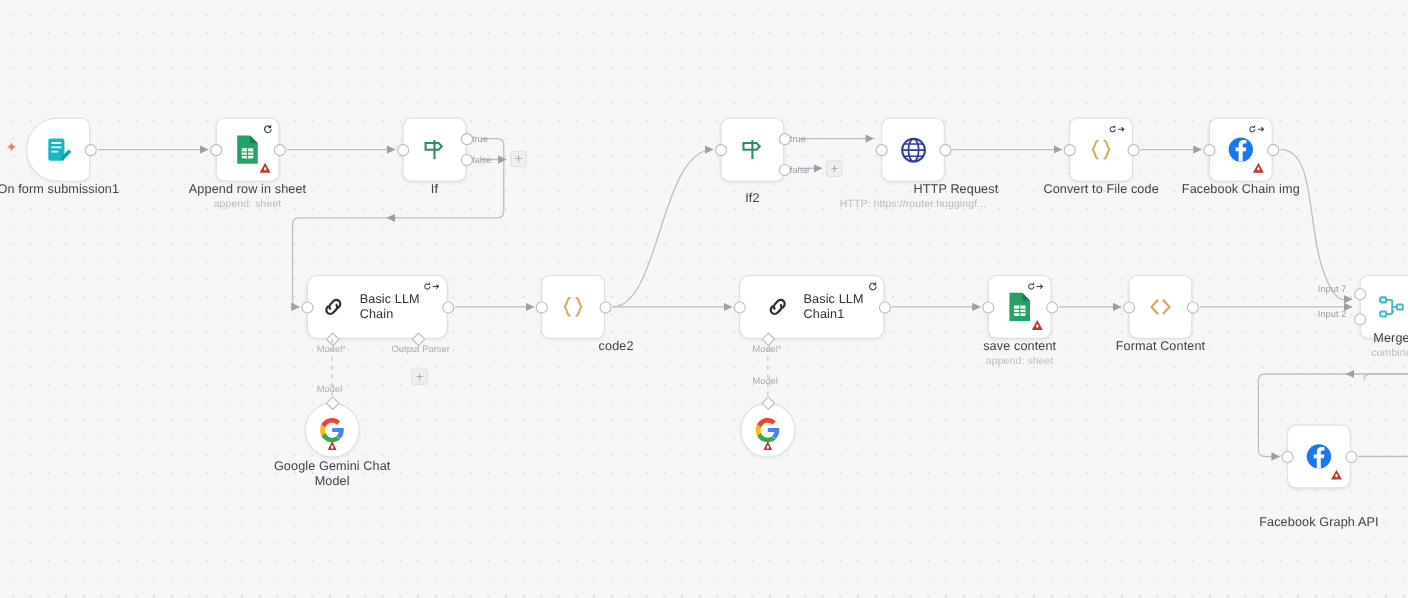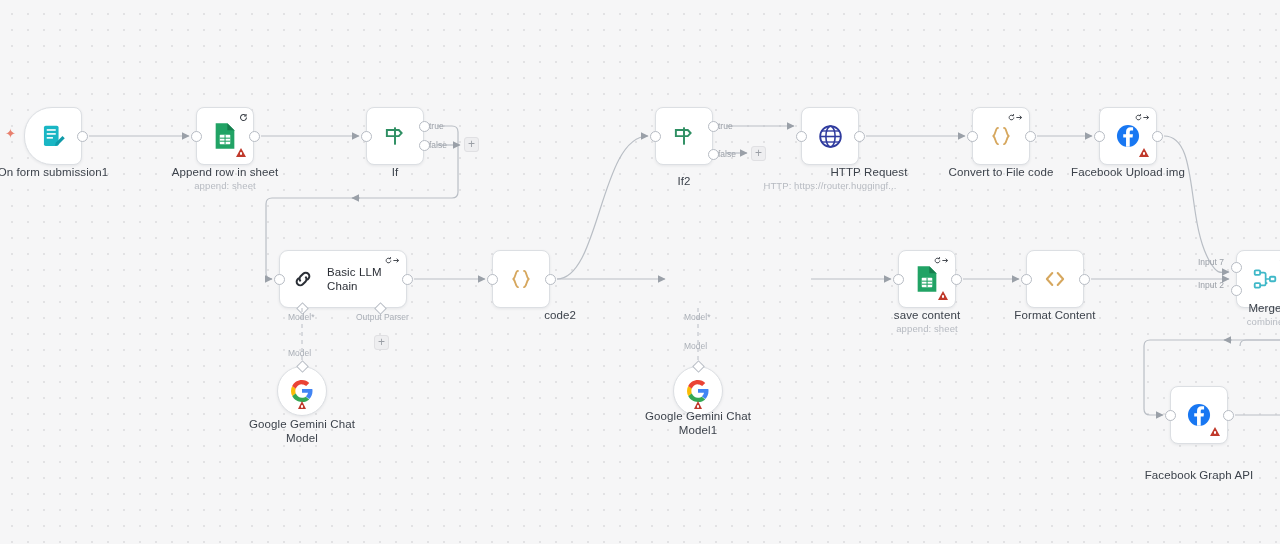--- a/index.html
+++ b/index.html
@@ -288,21 +288,21 @@
       <svg width="16" height="9" viewBox="0 0 22 12">
         <path d="M8 6a3.2 3.2 0 1 1-1-2.3" stroke="#3d4249" stroke-width="1.3" fill="none"></path>
           <path d="M7.6 1.3 L7.6 3.5 L5.4 3.5" stroke="#3d4249" stroke-width="1.3" fill="none"></path>
         <path d="M11.5 6 h7 M16 3.5 L18.8 6 L16 8.5" stroke="#3d4249" stroke-width="1.3" fill="none"></path>
       </svg>
     </div>
     <div class="warn" style="right:7px; bottom:7px;"></div>
     <div class="port" style="left:-6px; top:23px;"></div>
     <div class="port" style="left:52px; top:23px;"></div>
   </div>
-  <div class="cap" style="left:1061px; top:165px; width:134px;">Facebook Upload img</div>
+  <div class="cap" style="left:1061px; top:165px; width:134px;">Facebook Chain img</div>
 
   <div class="node wide" style="left:279px; top:250px; width:128px;">
     <div class="node-inner">
       <span class="icon">
         <svg width="24" height="24" viewBox="0 0 24 24">
           <path d="M9.6 14.4 a3.6 3.6 0 0 1 0-5.1 l2.6-2.6 a3.6 3.6 0 0 1 5.1 5.1 l-1.3 1.3" fill="none" stroke="#2b2f36" stroke-width="2"></path>
           <path d="M14.4 9.6 a3.6 3.6 0 0 1 0 5.1 l-2.6 2.6 a3.6 3.6 0 0 1-5.1-5.1 l1.3-1.3" fill="none" stroke="#2b2f36" stroke-width="2"></path>
         </svg>
       </span>
       <span class="wide-label">Basic LLM Chain</span>
@@ -339,20 +339,40 @@
           <path d="M9.2 4.5 C6.8 4.5 7.2 10 5 12 C7.2 14 6.8 19.5 9.2 19.5" fill="none" stroke="#d6a75e" stroke-width="1.7" stroke-linecap="round"></path>
           <path d="M14.8 4.5 C17.2 4.5 16.8 10 19 12 C16.8 14 17.2 19.5 14.8 19.5" fill="none" stroke="#d6a75e" stroke-width="1.7" stroke-linecap="round"></path>
         </svg>
       </span>
     </div>
     <div class="port" style="left:-6px; top:23px;"></div>
     <div class="port" style="left:52px; top:23px;"></div>
   </div>
   <div class="cap" style="left:466px; top:308px; width:110px;text-align:right;">code2</div>
 
+  <div class="node wide" style="left:672px; top:250px; width:132px;">
+    <div class="node-inner">
+      <span class="icon">
+        <svg width="24" height="24" viewBox="0 0 24 24">
+          <path d="M9.6 14.4 a3.6 3.6 0 0 1 0-5.1 l2.6-2.6 a3.6 3.6 0 0 1 5.1 5.1 l-1.3 1.3" fill="none" stroke="#2b2f36" stroke-width="2"></path>
+          <path d="M14.4 9.6 a3.6 3.6 0 0 1 0 5.1 l-2.6 2.6 a3.6 3.6 0 0 1-5.1-5.1 l1.3-1.3" fill="none" stroke="#2b2f36" stroke-width="2"></path>
+        </svg>
+      </span>
+      <span class="wide-label" style="max-width:62px;">Basic LLM Chain1</span>
+    </div>
+    <div class="corner-ico">
+      <svg width="9" height="9" viewBox="0 0 12 12">
+          <path d="M10 6a4 4 0 1 1-1.2-2.85" stroke="#3d4249" stroke-width="1.4" fill="none"></path>
+          <path d="M9.4 1.2 L9.4 4 L6.6 4" stroke="#3d4249" stroke-width="1.4" fill="none"></path>
+        </svg>
+    </div>
+    <div class="port" style="left:-6px; top:23px;"></div>
+    <div class="port" style="left:126px; top:23px;"></div>
+    <div class="diamond" style="left:21px; top:53px;"></div>
+  </div>
   <div class="slabel" style="left:684px; top:312px;">Model*</div>
 
   <div class="node sq" style="left:898px; top:250px;">
     <div class="node-inner">
       <span class="icon">
         <svg width="24" height="28" viewBox="0 0 20 24">
           <path d="M2 1 h10 l6 6 v16 H2 z" fill="#21a365"></path>
           <path d="M12 1 l6 6 h-6 z" fill="#167d4d"></path>
           <rect x="5.5" y="11" width="9" height="8" rx="0.6" fill="#fff"></rect>
           <rect x="5.5" y="13.4" width="9" height="0.9" fill="#21a365"></rect>
@@ -452,15 +472,14 @@
           <path fill="#4285F4" d="M45 24c0-1.6-.1-2.7-.4-4H24v7.5h12c-.2 2-1.6 5-4.5 7l6.9 5.3C42.5 36.2 45 30.7 45 24z"></path>
           <path fill="#34A853" d="M24 46c5.9 0 10.9-1.9 14.5-5.2l-6.9-5.3c-1.9 1.3-4.4 2.2-7.6 2.2-5.8 0-10.7-3.8-12.5-9.1l-7.1 5.5C8 41.4 15.4 46 24 46z"></path>
           <path fill="#FBBC05" d="M11.5 28.6c-.5-1.4-.8-2.9-.8-4.6s.3-3.2.7-4.6l-7.1-5.5C2.9 16.9 2 20.4 2 24s.9 7.1 2.4 10.1l7.1-5.5z"></path>
           <path fill="#EA4335" d="M24 10.8c3.3 0 6.1 1.1 8.4 3.3l6.1-6.1C34.9 4.5 29.9 2 24 2 15.4 2 8 6.6 4.4 13.9l7.1 5.5c1.8-5.3 6.7-9.1 12.5-9.1z"></path>
         </svg>
       </span>
     </div>
     <div class="warn" style="left:20px; bottom:6px; border-left-width:4.5px; border-right-width:4.5px; border-bottom-width:8px;"></div>
     <div class="diamond" style="left:20px; top:-5px;"></div>
   </div>
-  <div class="cap wrap" style="left:643px; top:409px; width:110px;">Google Gemini Chat Model1</div>
 
 </div>
 
 </body></html>

